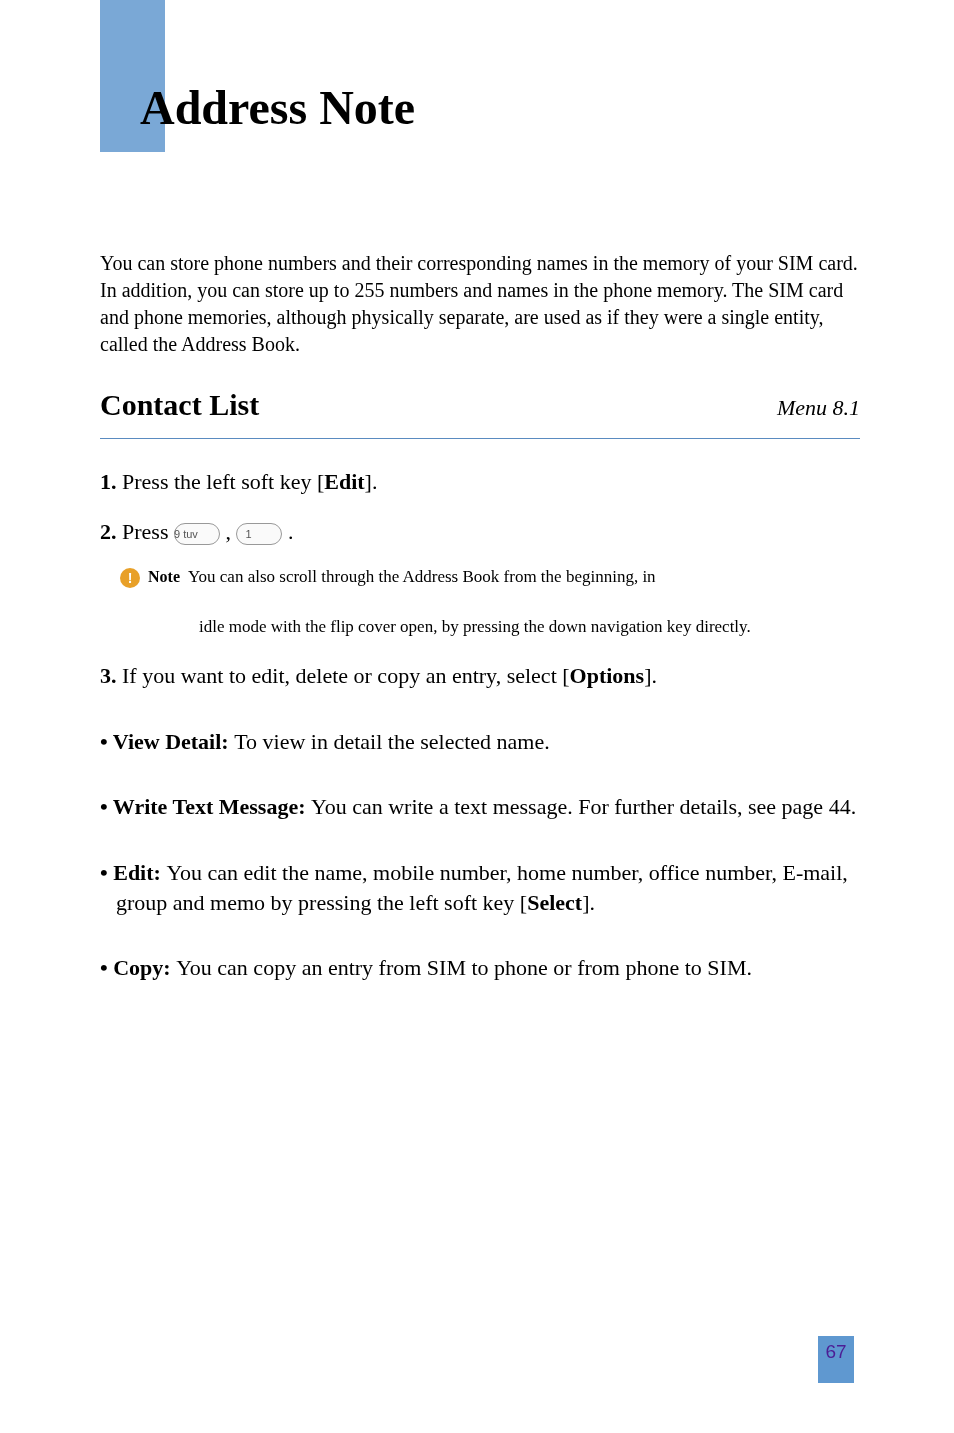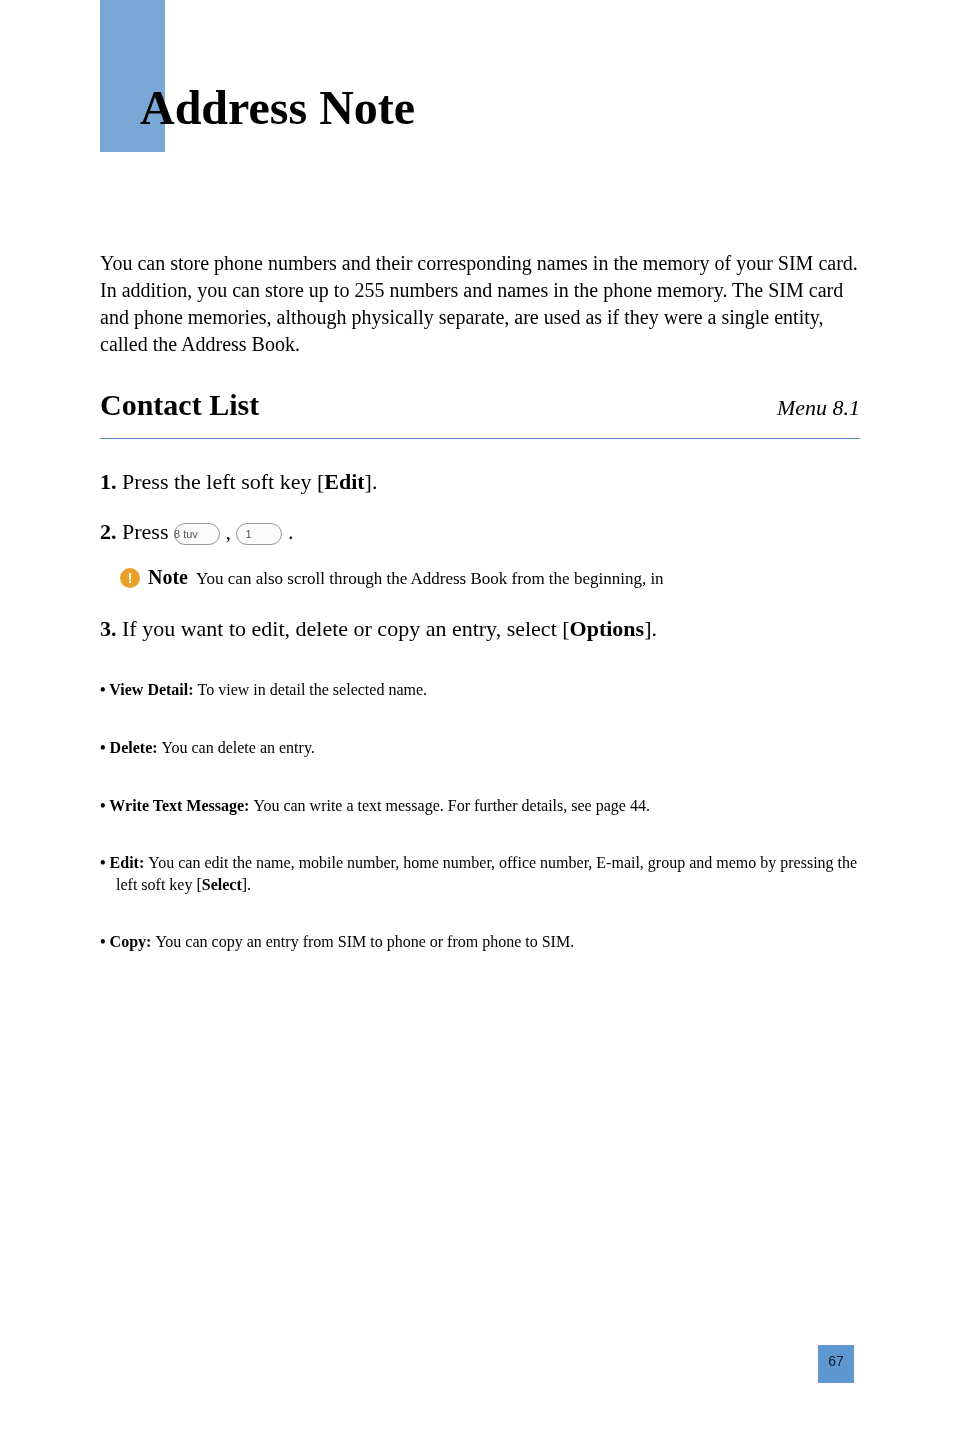--- a/index.html
+++ b/index.html
@@ -96,21 +96,21 @@
       line-height: 20px;
       font-weight: bold;
       font-size: 14px;
       flex-shrink: 0;
       margin-right: 8px;
       margin-top: 2px;
       font-family: Arial, sans-serif;
     }
     .note-label {
       font-weight: bold;
-      font-size: 20px;
+      font-size: 16px;
       margin-right: 8px;
     }
     .note-text {
       font-size: 17px;
       line-height: 1.25;
       margin-top: 28px;
     }
     .note-body {
       flex: 1;
     }
@@ -134,36 +134,36 @@
       width: 14px;
       height: 10px;
       border: 2px solid #444;
       border-bottom: none;
       border-radius: 8px 8px 0 0;
       top: 6px;
       left: 6px;
       transform: rotate(25deg);
     }
     .bullet-item {
-      font-size: 16px;
+      font-size: 22px;
       line-height: 1.35;
       margin-bottom: 14px;
       padding-left: 16px;
       text-indent: -16px;
       margin-top: 36px;
     }
     .page-number {
       position: absolute;
       bottom: 50px;
       right: 100px;
       width: 36px;
-      height: 38px;
+      height: 47px;
       background: #5f98d0;
-      color: #0f172a;
-      font-size: 14px;
+      color: #4c1d95;
+      font-size: 19px;
       text-align: center;
       line-height: 32px;
       font-family: Arial, sans-serif;
     }
     .bold {
       font-weight: bold;
     }
   </style>
 </head>
 <body>
@@ -179,43 +179,41 @@
     <span class="section-title">Contact List</span>
     <span class="menu-label">Menu 8.1</span>
   </div>
 
   <p class="step step-indent">
     <span class="bold">1. </span><span>Press the left soft key [</span><span class="bold">Edit</span><span>].</span>
   </p>
 
   <p class="step step-indent">
     <span class="bold">2. </span><span>Press </span>
-    <span class="key-btn">8 tuv</span><span> , </span>
+    <span class="key-btn">9 tuv</span><span> , </span>
     <span class="key-btn">1</span><span> .</span>
   </p>
 
   <div class="note-box">
     <span class="note-icon">!</span>
     <div class="note-body">
       <span class="note-label">Note</span><span class="note-text">You can also scroll through the Address Book from the beginning, in</span>
+      <span class="note-text note-continuation">idle mode with the flip cover open, by pressing the down navigation key directly.</span>
     </div>
   </div>
 
   <p class="step step-indent">
     <span class="bold">3. </span><span>If you want to edit, delete or copy an entry, select [</span><span class="bold">Options</span><span>].</span>
   </p>
 
 
   <p class="bullet-item">
     <span class="bold">• View Detail: </span><span>To view in detail the selected name.</span>
   </p>
 
-  <p class="bullet-item">
-    <span class="bold">• Delete: </span><span>You can delete an entry.</span>
-  </p>
 
   <p class="bullet-item">
     <span class="bold">• Write Text Message: </span><span>You can write a text message. For further details, see page 44.</span>
   </p>
 
   <p class="bullet-item">
     <span class="bold">• Edit: </span><span>You can edit the name, mobile number, home number, office number, E-mail, group and memo by pressing the left soft key [</span><span class="bold">Select</span><span>].</span>
   </p>
 
   <p class="bullet-item">

